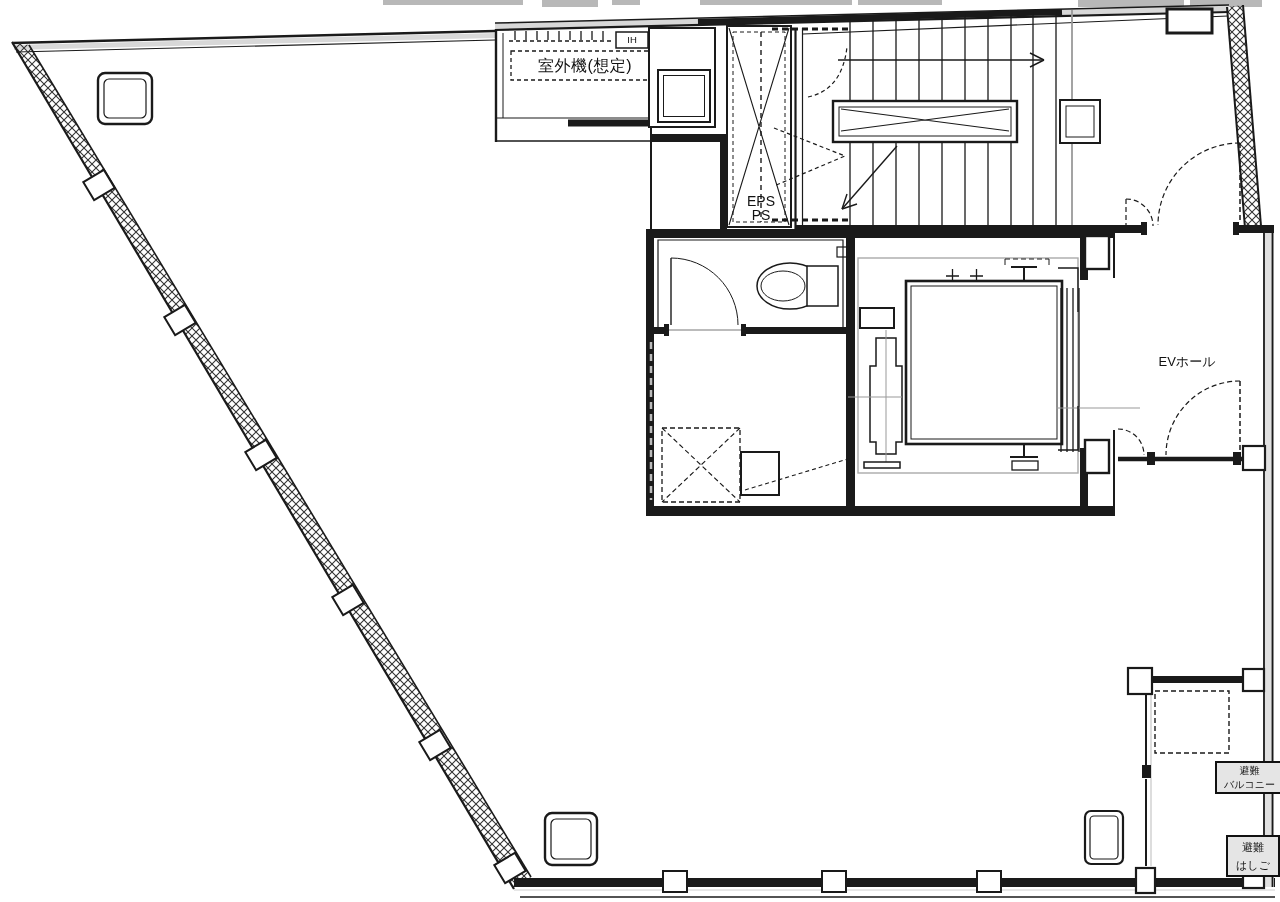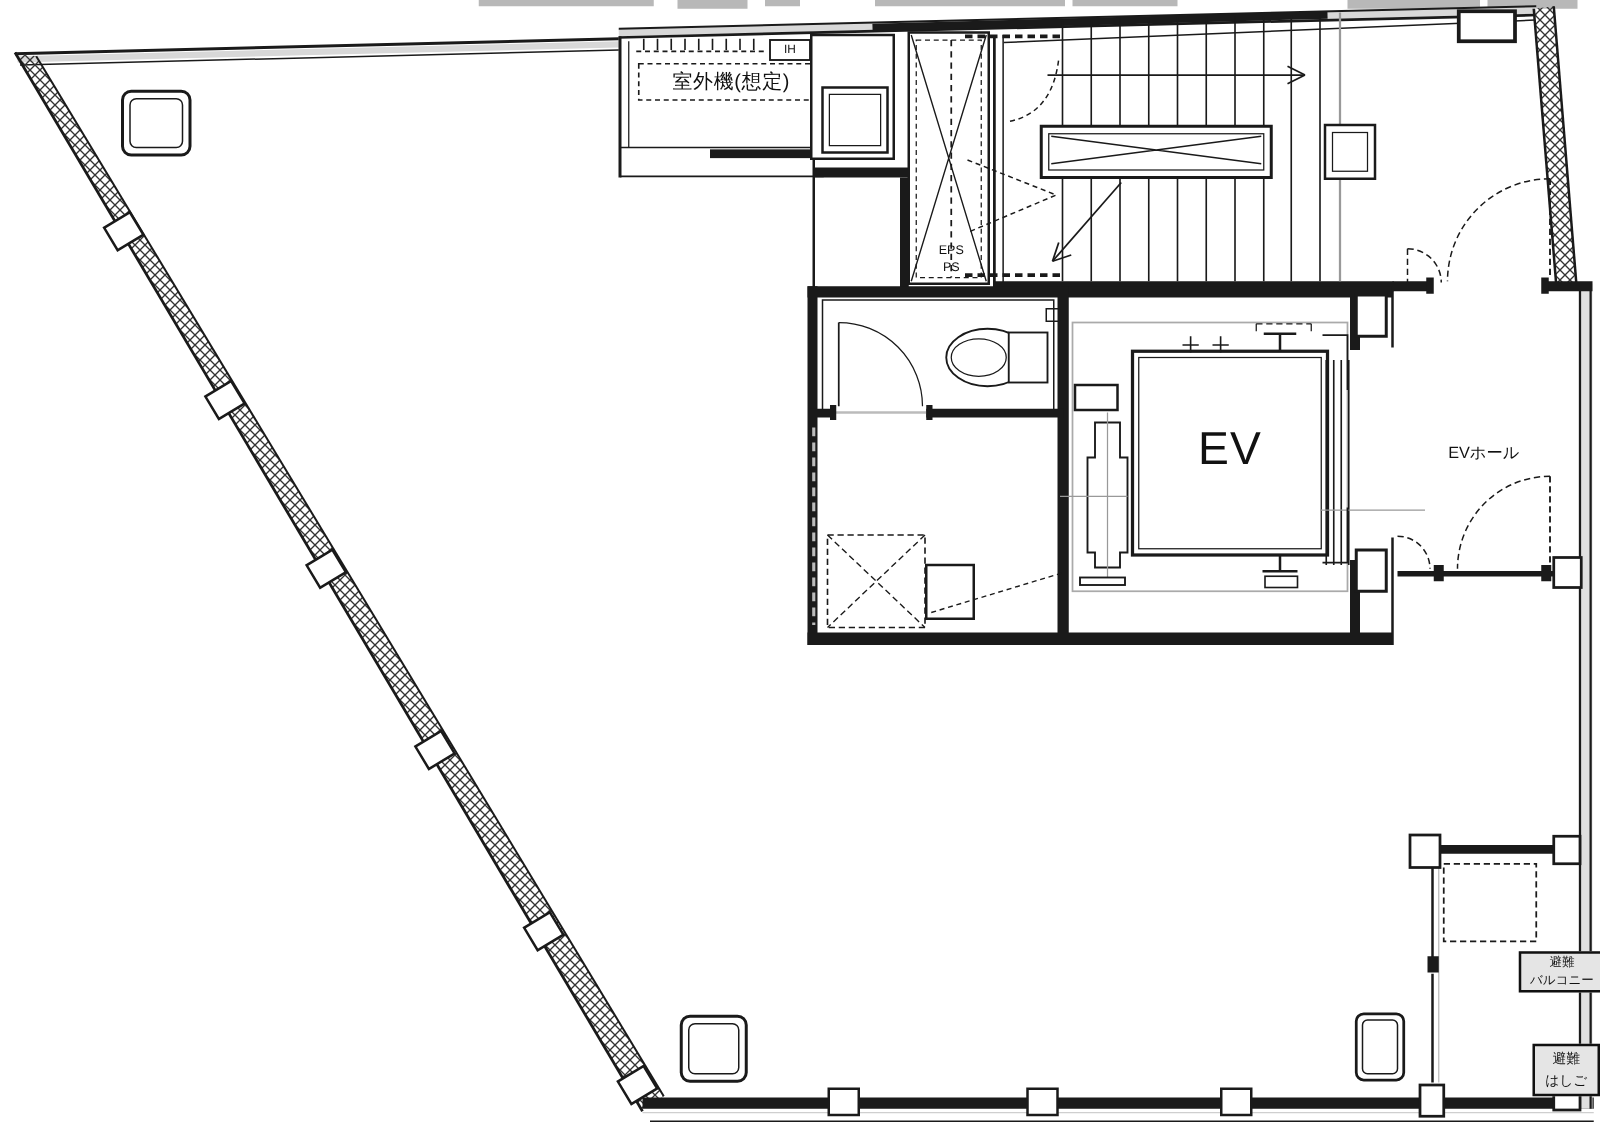--- a/index.html
+++ b/index.html
@@ -237,26 +237,25 @@
     <rect x="663" y="871" width="24" height="21"></rect>
     <rect x="822" y="871" width="24" height="21"></rect>
     <rect x="977" y="871" width="24" height="21"></rect>
   </g>
 </svg>
 
 <div class="lbl center" style="left:511px;top:52px;width:148px;height:28px;line-height:28px;font-size:16px;letter-spacing:.5px;">室外機(想定)</div>
 
 <div class="lbl center" style="left:616px;top:32px;width:32px;height:32px;line-height:16px;font-size:9.5px;">IH</div>
 
-<div class="lbl center" style="left:735px;top:194px;width:52px;font-size:10px;line-height:14px;">
+<div class="lbl center" style="left:735px;top:194px;width:52px;font-size:14px;line-height:14px;">
   <div>EPS</div>
   <div>PS</div>
 </div>
 
-<div class="lbl center" style="left:906px;top:338px;width:156px;font-size:37px;letter-spacing:1px;">EV</div>
 
 <div class="lbl center" style="left:1137px;top:353px;width:100px;font-size:13px;">EVホール</div>
 
 <div class="boxlbl" style="left:1167px;top:761px;width:69px;height:33px;font-size:10px;line-height:14px;padding-top:1px;">
   <div>避難</div>
   <div>バルコニー</div>
 </div>
 
 <div class="boxlbl" style="left:1178px;top:835px;width:54px;height:42px;font-size:11px;line-height:18px;padding-top:1px;">
   <div>避難</div>

